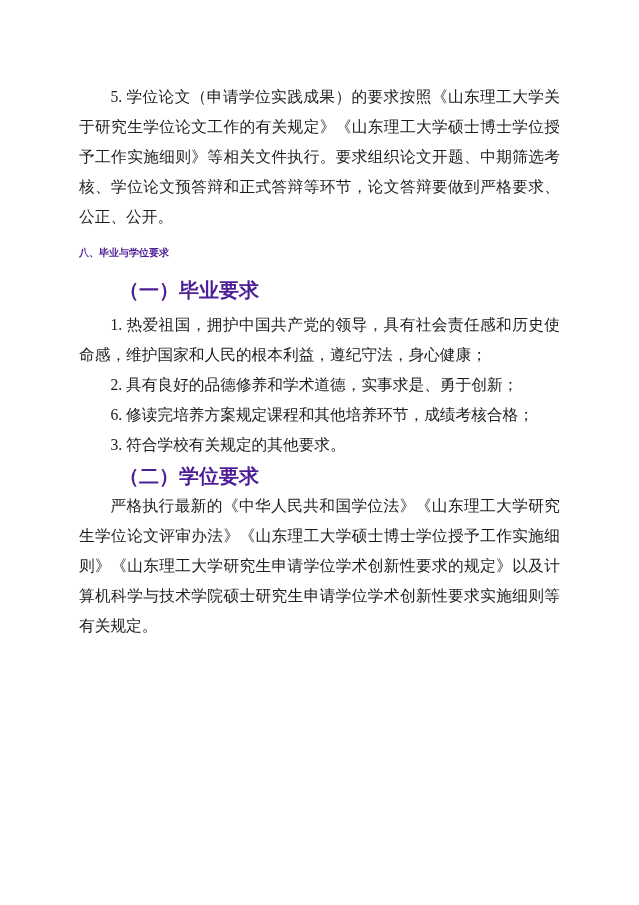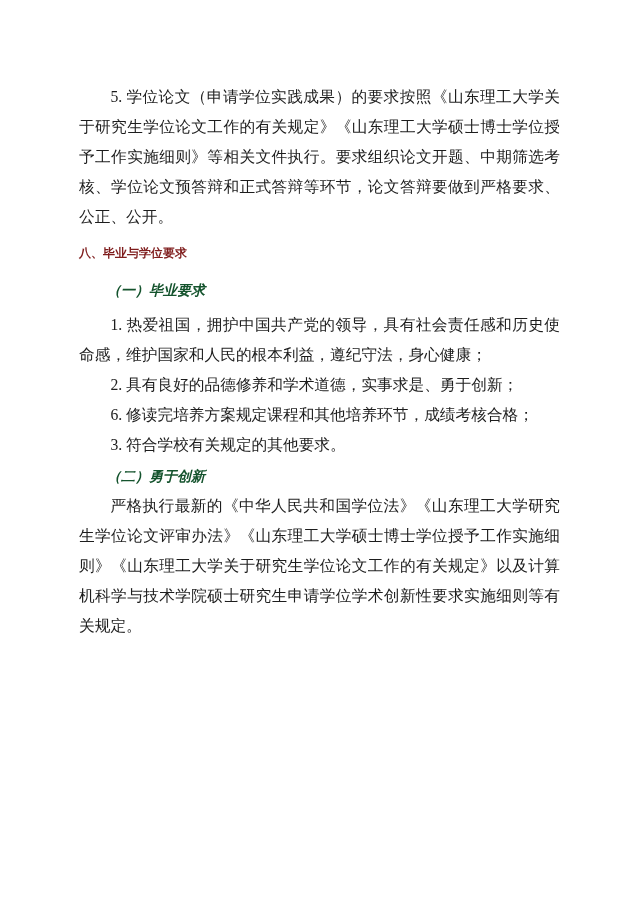--- a/index.html
+++ b/index.html
@@ -22,35 +22,34 @@
     line-height: 30px;
     color: #1d1d1d;
     text-align: justify;
     text-indent: 2em;
     margin: 0;
     word-break: break-all;
   }
   .section-heading {
     font-family: "Liberation Sans", "DejaVu Sans", sans-serif;
     font-weight: bold;
-    font-size: 12px;
+    font-size: 10px;
     line-height: 30px;
-    color: #7f1d1d;
+    color: #4c1d95;
     text-indent: 0;
     margin: 6px 0 0 0;
   }
   .subsection-heading {
     font-family: "Liberation Sans", "DejaVu Sans", sans-serif;
     font-weight: bold;
-    font-size: 14px;
+    font-size: 20px;
     line-height: 30px;
-    color: #14532d;
+    color: #4c1d95;
     text-indent: 2em;
     margin: 7px 0 0 0;
-    font-style: italic;
   }
   .subsection-heading.second {
     margin-top: 1px;
   }
   .list-block {
     margin: 0;
   }
   .list-block .body-para:first-child {
     margin-top: 5px;
   }
@@ -67,17 +66,17 @@
   <h3 class="subsection-heading">（一）毕业要求</h3>
 
 
   <div class="list-block">
     <p class="body-para">1. 热爱祖国，拥护中国共产党的领导，具有社会责任感和历史使命感，维护国家和人民的根本利益，遵纪守法，身心健康；</p>
     <p class="body-para">2. 具有良好的品德修养和学术道德，实事求是、勇于创新；</p>
     <p class="body-para">6. 修读完培养方案规定课程和其他培养环节，成绩考核合格；</p>
     <p class="body-para">3. 符合学校有关规定的其他要求。</p>
   </div>
 
-  <h3 class="subsection-heading second">（二）勇于创新</h3>
+  <h3 class="subsection-heading second">（二）学位要求</h3>
 
-  <p class="body-para">严格执行最新的《中华人民共和国学位法》《山东理工大学研究生学位论文评审办法》《山东理工大学硕士博士学位授予工作实施细则》《山东理工大学关于研究生学位论文工作的有关规定》以及计算机科学与技术学院硕士研究生申请学位学术创新性要求实施细则等有关规定。</p>
+  <p class="body-para">严格执行最新的《中华人民共和国学位法》《山东理工大学研究生学位论文评审办法》《山东理工大学硕士博士学位授予工作实施细则》《山东理工大学研究生申请学位学术创新性要求的规定》以及计算机科学与技术学院硕士研究生申请学位学术创新性要求实施细则等有关规定。</p>
 
 </div>
 
 </body></html>

